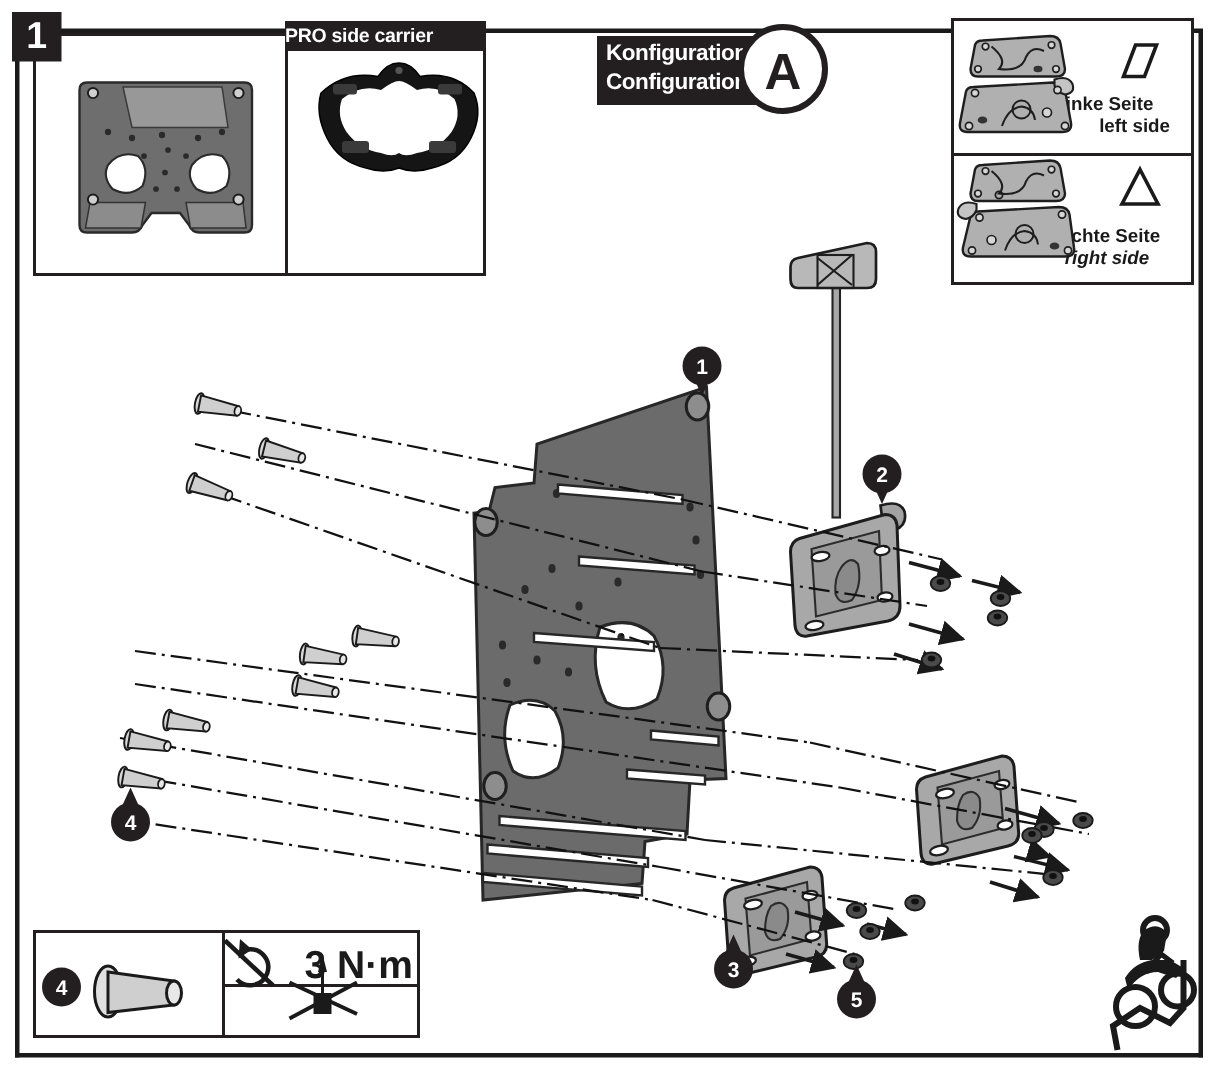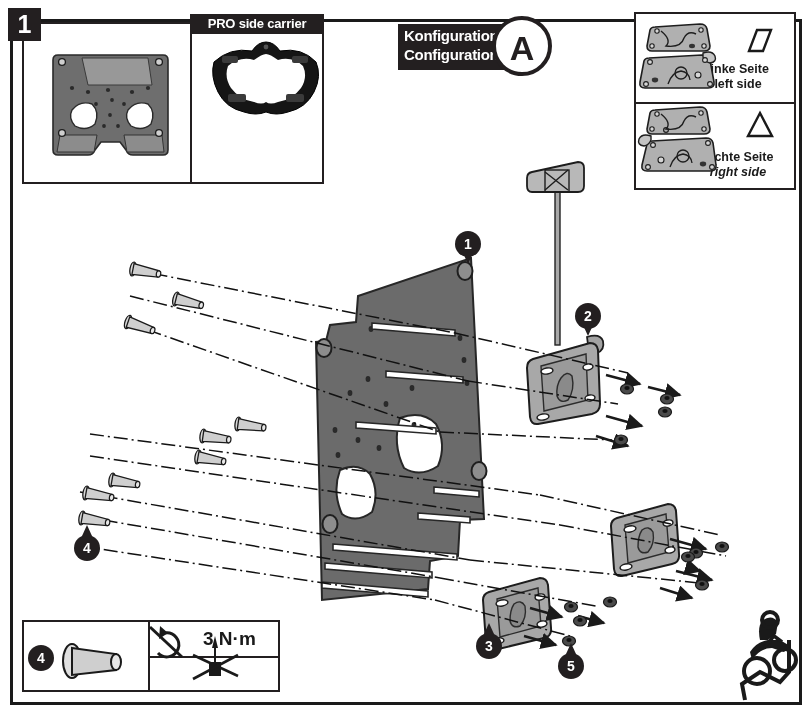--- a/index.html
+++ b/index.html
@@ -16,21 +16,21 @@
   
   .step-badge{position:absolute;left:8px;top:8px;width:33px;height:33px;background:#231f20;
       color:#fff;font-size:25px;font-weight:bold;line-height:33px;text-align:center;z-index:20;
       font-family:"Liberation Sans",sans-serif;}
 
   
   .prod-panel{position:absolute;left:22px;top:22px;width:302px;height:162px;border:2px solid #231f20;
       box-sizing:border-box;background:#fff;}
   .prod-divider{position:absolute;left:190px;top:22px;width:2px;height:162px;background:#231f20;}
   .pro-label{position:absolute;left:190px;top:14px;width:134px;height:20px;background:#231f20;color:#fff;
-      font-size:13px;font-weight:bold;text-align:center;line-height:20px;letter-spacing:-.2px;}
+      font-size:13px;font-weight:bold;line-height:20px;letter-spacing:-.2px;}
 
   
   .cfg-wrap{position:absolute;left:398px;top:24px;}
   .cfg-box{position:absolute;left:0;top:0;width:112px;height:46px;background:#231f20;}
   .cfg-t1{position:absolute;left:6px;top:3px;color:#fff;font-size:15px;font-weight:bold;letter-spacing:-.3px;}
   .cfg-t2{position:absolute;left:6px;top:22px;color:#fff;font-size:15px;font-weight:bold;letter-spacing:-.3px;}
   .cfg-circle{position:absolute;left:94px;top:-8px;width:60px;height:60px;border:4px solid #231f20;
       border-radius:50%;background:#fff;color:#231f20;font-size:34px;font-weight:bold;
       text-align:center;line-height:56px;box-sizing:border-box;}
 
@@ -41,21 +41,21 @@
   .legend-txt{position:absolute;text-align:center;font-size:12.5px;font-weight:bold;color:#1a1a1a;
       line-height:15px;width:84px;}
 
   
   .torque-panel{position:absolute;left:22px;top:620px;width:258px;height:72px;border:2px solid #231f20;
       box-sizing:border-box;background:#fff;}
   .torque-vline{position:absolute;left:148px;top:620px;width:2px;height:72px;background:#231f20;}
   .torque-hline{position:absolute;left:150px;top:656px;width:130px;height:2px;background:#231f20;}
   .torque-cell-top{position:absolute;left:150px;top:622px;width:128px;height:34px;background:#d2d2d2;}
   .torque-cell-bot{position:absolute;left:150px;top:658px;width:128px;height:32px;background:#d2d2d2;}
-  .torque-val{position:absolute;left:203px;top:628px;font-size:19px;font-weight:bold;color:#1a1a1a;}
+  .torque-val{position:absolute;left:203px;top:628px;font-size:26px;font-weight:bold;color:#1a1a1a;}
 
   
   .callout{position:absolute;width:26px;height:26px;background:#231f20;border-radius:50%;
       color:#fff;font-size:14px;font-weight:bold;text-align:center;line-height:26px;z-index:14;}
   .callout::after{content:"";position:absolute;width:0;height:0;left:50%;margin-left:-5px;}
   .callout.tip-down::after{top:22px;border-left:5px solid transparent;border-right:5px solid transparent;
       border-top:11px solid #231f20;}
   .callout.tip-up::after{top:-10px;border-left:5px solid transparent;border-right:5px solid transparent;
       border-bottom:11px solid #231f20;}
 
@@ -82,21 +82,21 @@
     <div class="cfg-box">
       <div class="cfg-t1">Konfiguration</div>
       <div class="cfg-t2">Configuration</div>
     </div>
     <div class="cfg-circle">A</div>
   </div>
 
   <div class="legend">
     <div class="legend-sep"></div>
     <div class="legend-txt" style="left:60px;top:48px;">linke Seite</div>
-    <div class="legend-txt" style="left:60px;top:63px;">left side</div>
+    <div class="legend-txt" style="left:60px;top:63px;text-align:right;">left side</div>
     <div class="legend-txt" style="left:60px;top:136px;">rechte Seite</div>
     <div class="legend-txt" style="left:60px;top:151px;font-style:italic;">right side</div>
   </div>
 
   <div class="torque-cell-top"></div>
   <div class="torque-cell-bot"></div>
   <div class="torque-panel"></div>
   <div class="torque-vline"></div>
   <div class="torque-hline"></div>
   <div class="torque-val">3 N·m</div>

